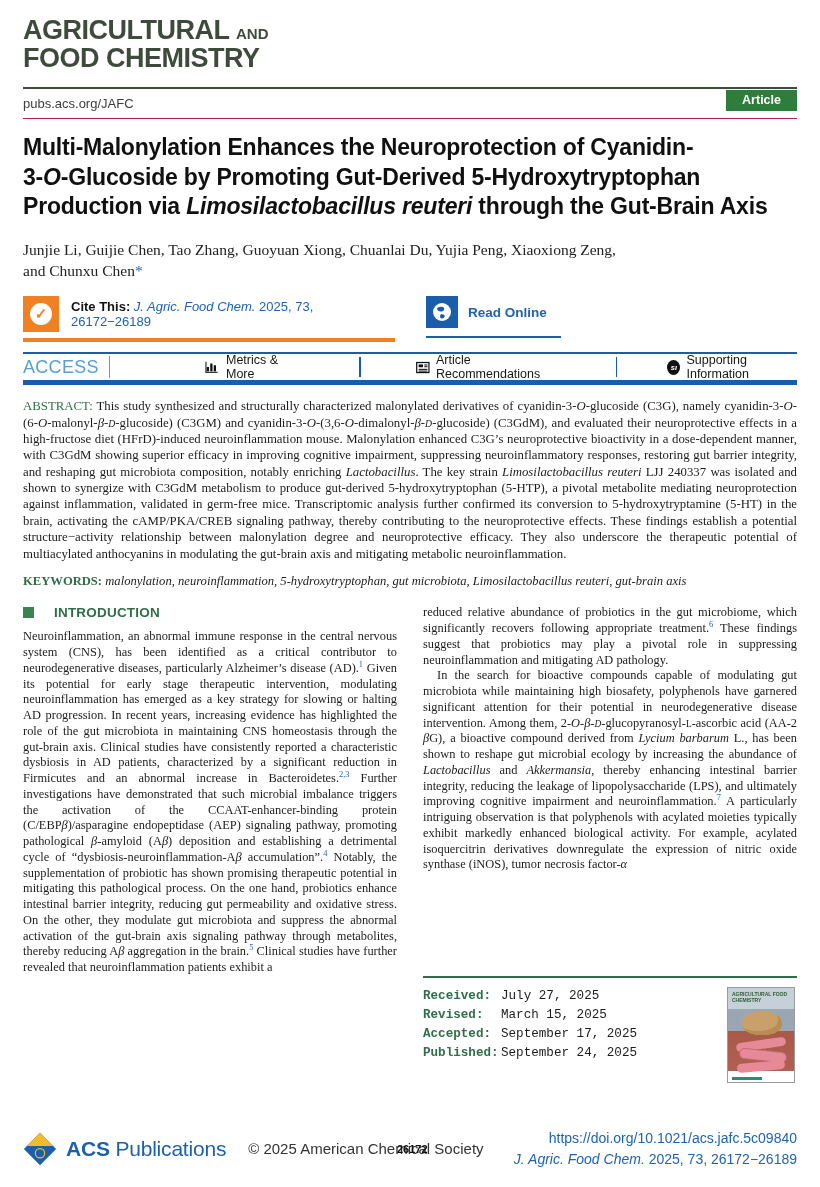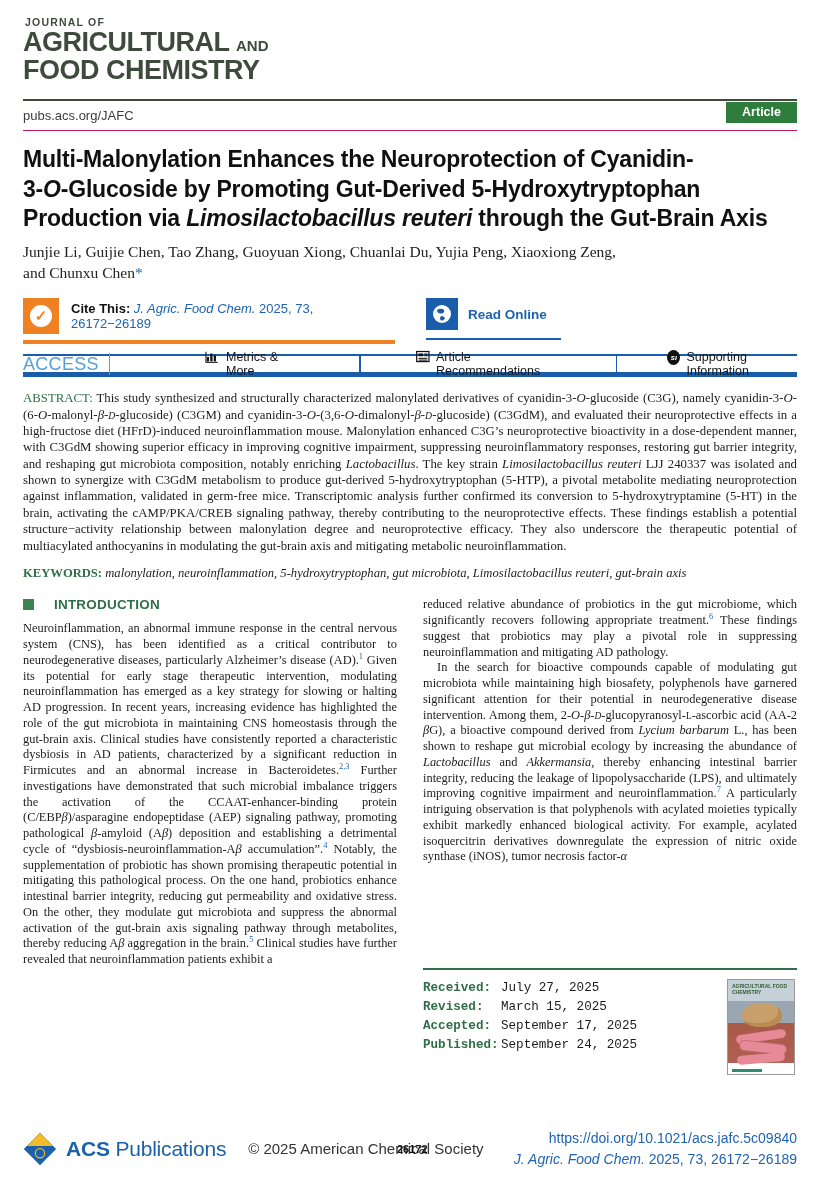--- a/index.html
+++ b/index.html
@@ -24,43 +24,43 @@
   .logo .l2{font-size:27px;font-weight:800;letter-spacing:-0.5px;line-height:1.05;}
   .rule-dark{border-top:2px solid var(--logo-green);margin-top:14px;}
   .pubs-row{display:flex;align-items:center;justify-content:space-between;
     height:30px;border-bottom:1px solid #be185d;}
   .pubs-link{font-family:"Liberation Sans",sans-serif;font-size:13px;color:#3d3d3d;text-decoration:none;}
   .badge{background:var(--badge-green);color:#fff;font-family:"Liberation Sans",sans-serif;
     font-size:12.5px;font-weight:700;padding:3px 16px 4px;margin-top:-6px;}
   
   .title{margin-top:14px;font-family:"Liberation Sans",sans-serif;font-weight:700;
     font-size:23px;line-height:1.3;color:#101010;letter-spacing:-0.2px;}
-  .authors{margin-top:8px;font-size:15.5px;line-height:1.35;color:#222;}
+  .authors{margin-top:18px;font-size:15.5px;line-height:1.35;color:#222;}
   
   .cite-row{margin-top:14px;display:flex;align-items:flex-start;font-family:"Liberation Sans",sans-serif;}
   .cite-left{display:flex;align-items:center;border-bottom:4px solid var(--orange);
     padding-bottom:6px;width:372px;}
   .check-box{width:36px;height:36px;background:var(--orange);display:flex;
     align-items:center;justify-content:center;flex:0 0 auto;}
   .check-circle{width:22px;height:22px;border-radius:50%;background:#fff;color:var(--orange);
     display:flex;align-items:center;justify-content:center;font-size:15px;font-weight:800;}
   .cite-text{margin-left:12px;font-size:13px;}
   .cite-text .lbl{font-weight:700;color:#111;}
   .cite-text .ref{color:var(--blue);cursor:pointer;}
   .read-online{margin-left:31px;display:flex;align-items:center;border-bottom:2px solid var(--rule-blue);
     padding-bottom:8px;padding-right:14px;cursor:pointer;text-align:center;}
   .globe-box{width:32px;height:32px;background:var(--rule-blue);display:flex;align-items:center;justify-content:center;}
   .read-label{margin-left:10px;color:var(--blue);font-size:13.5px;font-weight:700;}
   
   .access{margin-top:10px;border-top:2px solid var(--rule-blue);border-bottom:5px solid var(--rule-blue);
-    display:flex;align-items:center;height:23px;font-family:"Liberation Sans",sans-serif;}
+    display:flex;align-items:center;height:33px;font-family:"Liberation Sans",sans-serif;}
   .access-label{font-size:18px;color:var(--light-blue);letter-spacing:0.3px;cursor:pointer;}
   .vsep{width:2px;height:20px;background:var(--rule-blue);}
   .vsep.thin{width:1.5px;height:22px;margin-left:10px;background:var(--light-blue);}
-  .access-item{display:flex;align-items:flex-start;gap:6px;font-size:12.5px;color:#161616;cursor:pointer;}
+  .access-item{display:flex;align-items:center;gap:6px;font-size:12.5px;color:#161616;cursor:pointer;}
   .si-badge{width:15px;height:15px;border-radius:50%;background:#111;color:#fff;font-size:7.5px;
     font-weight:700;display:flex;align-items:center;justify-content:center;font-style:italic;}
   
   .abstract{margin-top:13px;font-size:12.8px;line-height:1.28;text-align:justify;}
   .abstract .lbl{color:var(--head-green);font-weight:400;}
   .keywords{margin-top:11px;font-size:12.6px;line-height:1.3;}
   .keywords .lbl{color:var(--head-green);font-weight:700;font-style:normal;}
   .keywords .kw{font-style:italic;}
   
   .columns{margin-top:16px;display:flex;gap:26px;height:478px;overflow:hidden;}
@@ -104,21 +104,20 @@
   .seg-sup{vertical-align:super;font-size:68%;line-height:0;}
   .seg-sc{font-size:76%;}
   .seg-blue{color:var(--blue);}
 </style>
 </head>
 <body>
 
 <div class="page">
 
   <div class="logo">
-    <div class="jof">JOURNAL OF</div>
     <div class="l1"><span>AGRICULTURAL</span> <span class="and">AND</span></div>
     <div class="l2">FOOD CHEMISTRY</div>
   </div>
   <div class="rule-dark"></div>
   <div class="pubs-row">
     <a class="pubs-link">pubs.acs.org/JAFC</a>
     <span class="badge">Article</span>
   </div>
 
   <h1 class="title">

